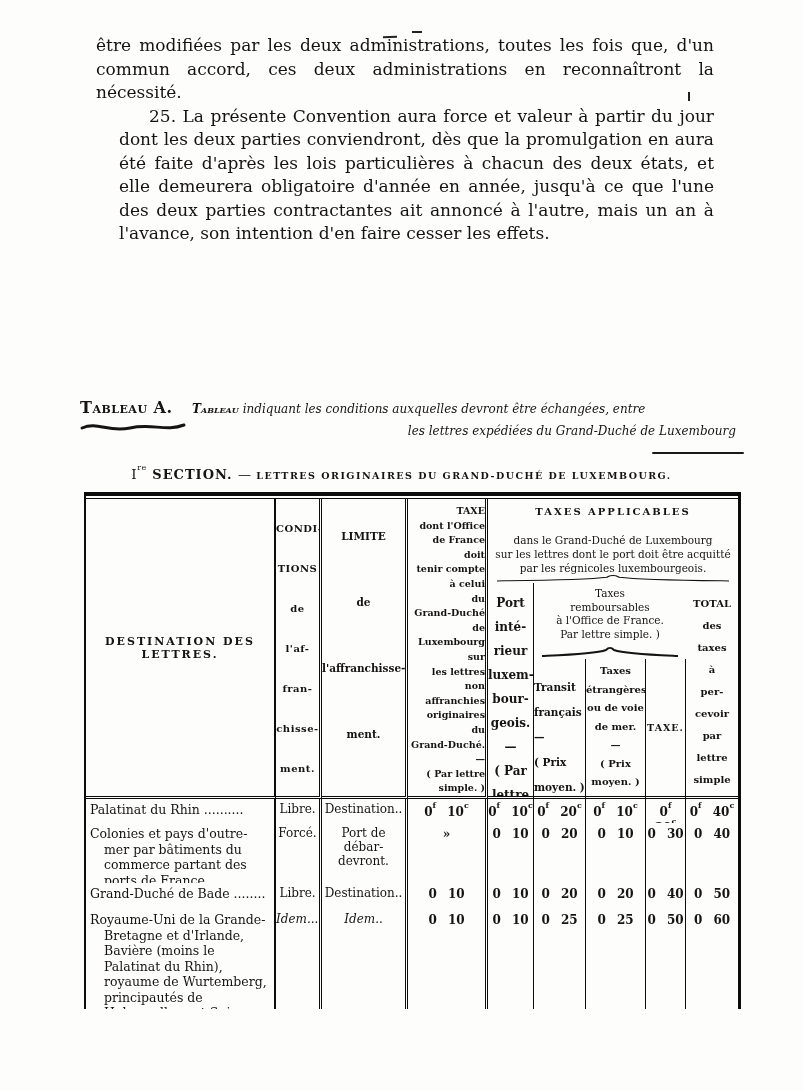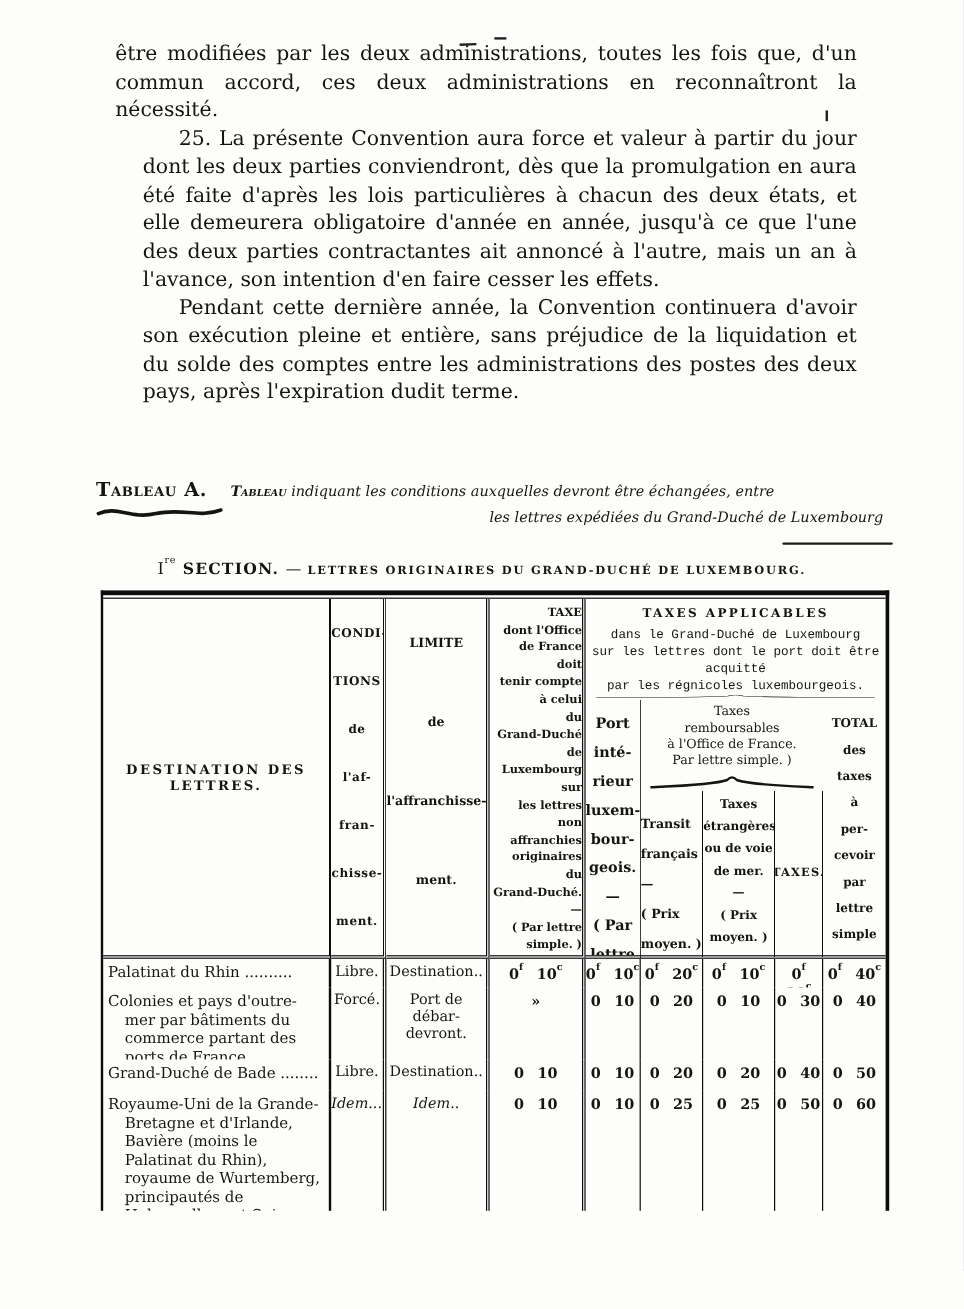--- a/index.html
+++ b/index.html
@@ -46,21 +46,21 @@
   .brd{border-right:3px double #0c0c0c;}
   .hb{border-bottom:3px double #0c0c0c;}
   
   .h-dest{grid-area:1/1/4/2;display:flex;align-items:center;justify-content:center;
           font-size:11px;font-weight:bold;letter-spacing:2px;text-align:center;}
   .h-cond{grid-area:1/2/4/3;text-align:center;font-size:10px;font-weight:bold;line-height:40px;padding-top:10px;letter-spacing:.5px;}
   .h-lim {grid-area:1/3/4/4;text-align:center;font-size:10.5px;font-weight:600;line-height:66px;padding-top:4px;}
   .h-taxe{grid-area:1/4/4/5;text-align:right;font-size:9.5px;font-weight:bold;line-height:14.6px;padding-top:5px;}
   .h-app {grid-area:1/5/2/10;display:flex;flex-direction:column;align-items:center;justify-content:flex-start;padding-top:7px;}
   .h-app .t{font-size:10px;font-weight:bold;letter-spacing:2px;}
-  .h-app .s{font-size:10.5px;text-align:center;line-height:14px;margin-top:6px;font-family:Liberation Mono, monospace;}
+  .h-app .s{font-size:10.5px;text-align:center;line-height:14px;margin-top:16px;}
   .brace{display:block;margin-top:auto;margin-bottom:1px;}
   .h-port{grid-area:2/5/4/6;text-align:center;font-size:12px;font-weight:bold;line-height:24px;padding-top:8px;}
   .h-remb{grid-area:2/6/3/9;display:flex;flex-direction:column;align-items:center;padding-top:4px;}
   .h-remb .t{font-size:10.5px;text-align:center;line-height:13.5px;}
   .h-transit{grid-area:3/6/4/7;font-size:10.5px;font-weight:bold;line-height:25px;padding-top:16px;}
   .h-etr {grid-area:3/7/4/8;text-align:center;font-size:10px;font-weight:bold;line-height:18.5px;padding-top:3px;}
   .h-total{grid-area:3/8/4/9;display:flex;align-items:center;justify-content:center;font-size:9.5px;font-weight:bold;letter-spacing:1px;}
   .h-grand{grid-area:2/9/4/10;text-align:center;font-size:10px;font-weight:bold;line-height:22px;padding-top:10px;}
   
   .b-dest{font-size:12.5px;line-height:15.5px;padding:3px 4px 0 18px;text-indent:-14px;font-weight:500;}
@@ -71,21 +71,20 @@
   .it{font-style:italic;}
 </style>
 </head>
 <body>
 
 <div class="page">
 
   <div class="body-text">
     <p>être modifiées par les deux administrations, toutes les fois que, d'un commun accord, ces deux administrations en reconnaîtront la nécessité.</p>
     <p class="ind">25. La présente Convention aura force et valeur à partir du jour dont les deux parties conviendront, dès que la promulgation en aura été faite d'après les lois particulières à chacun des deux états, et elle demeurera obligatoire d'année en année, jusqu'à ce que l'une des deux parties contractantes ait annoncé à l'autre, mais un an à l'avance, son intention d'en faire cesser les effets.</p>
-    <p class="ind">Pendant cette dernière année, la Convention continuera d'avoir son exécution pleine et entière, sans préjudice de la liquidation et du solde des comptes entre les administrations des postes des deux pays, après l'expiration dudit terme.</p>
   </div>
 
   <div class="speck" style="left:383px;top:36px;width:14px;height:2px;transform:rotate(-2deg);"></div>
   <div class="speck" style="left:412px;top:31px;width:10px;height:2px;"></div>
   <div class="speck" style="left:688px;top:92px;width:2px;height:9px;"></div>
 
   <div class="caption-row">
     <div class="cap-label-wrap">
       <div class="cap-label">Tableau A.</div>
       <svg class="cap-flourish" width="106" height="16" viewBox="0 0 106 16">
@@ -176,21 +175,21 @@
 —
 ( Prix
 moyen. )</div>
       <div class="cell h-etr br1 hb">Taxes
 étrangères
 ou de voie
 de mer.
 —
 ( Prix
 moyen. )</div>
-      <div class="cell h-total br1 hb">TAXES.</div>
+      <div class="cell h-total br1 hb">TAXE.</div>
       <div class="cell h-grand hb">TOTAL
 des
 taxes
 à
 per-
 cevoir
 par
 lettre
 simple</div>
 

